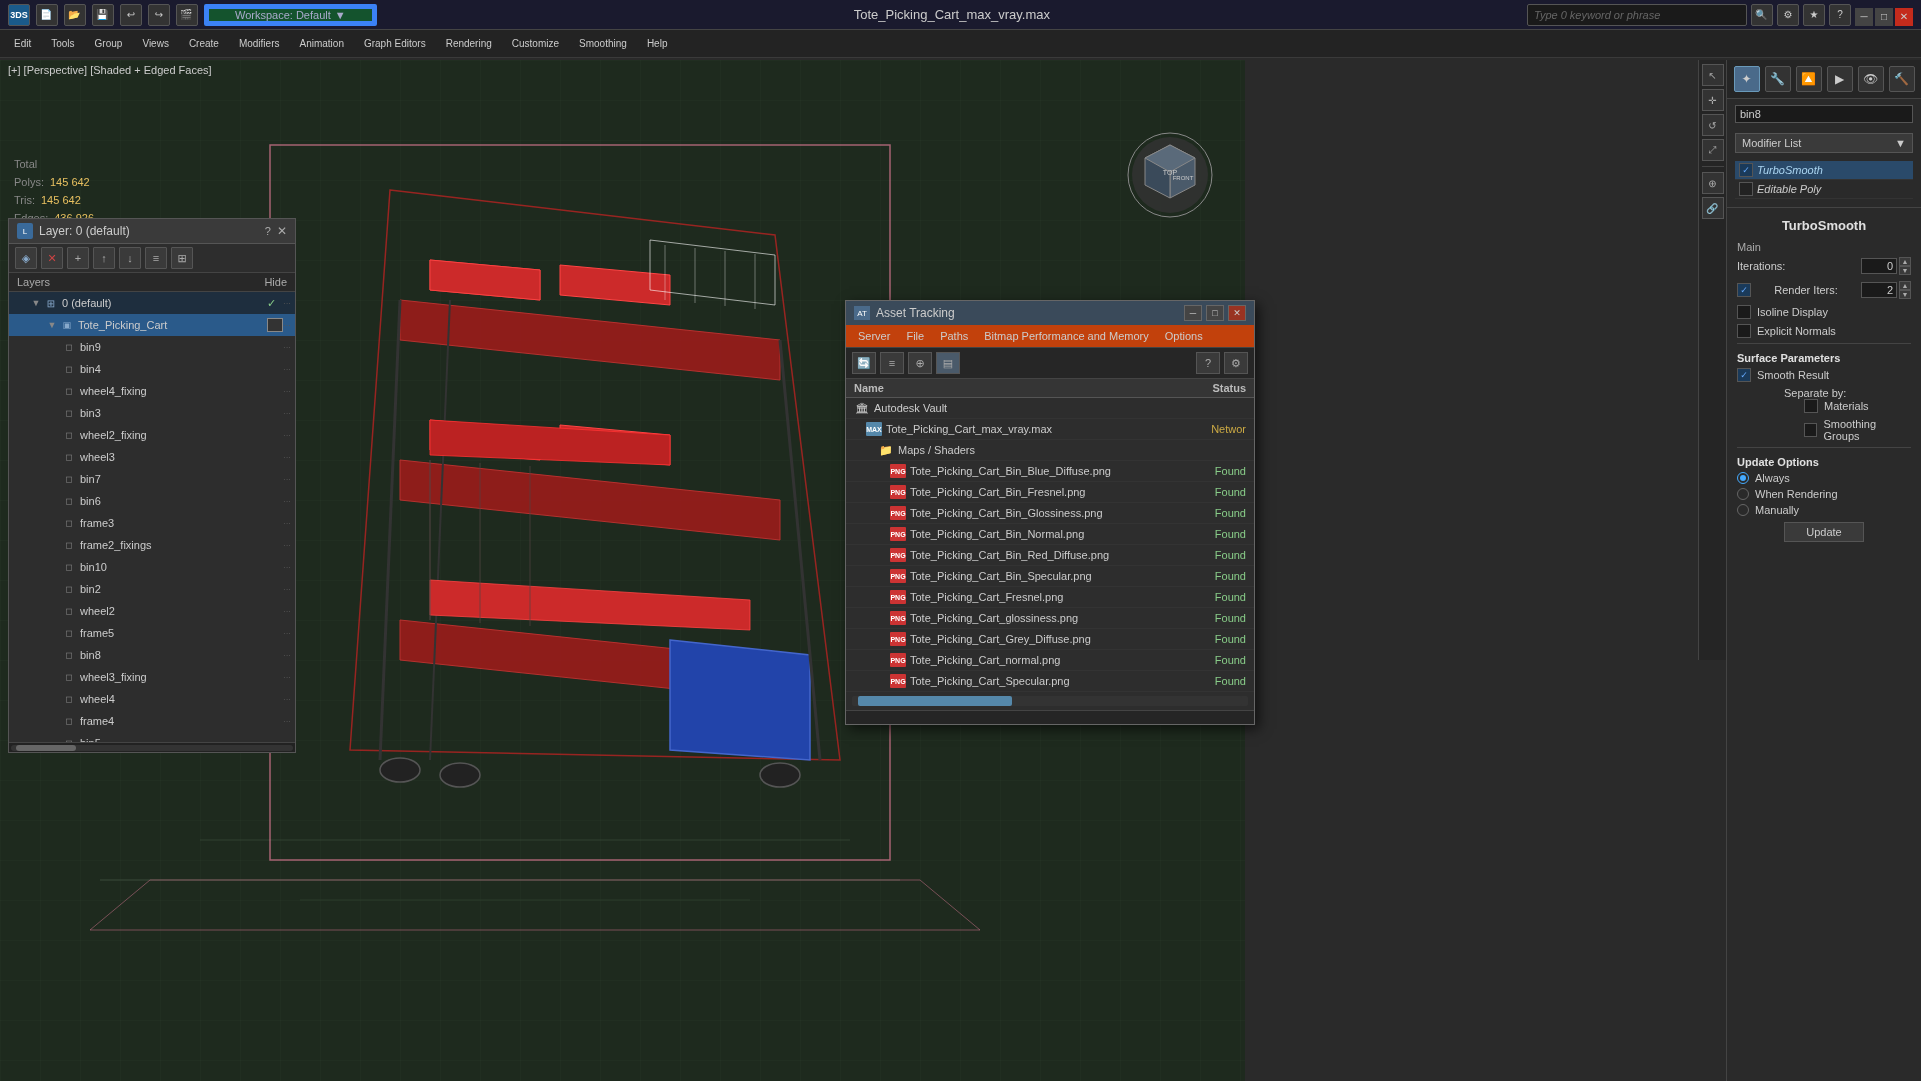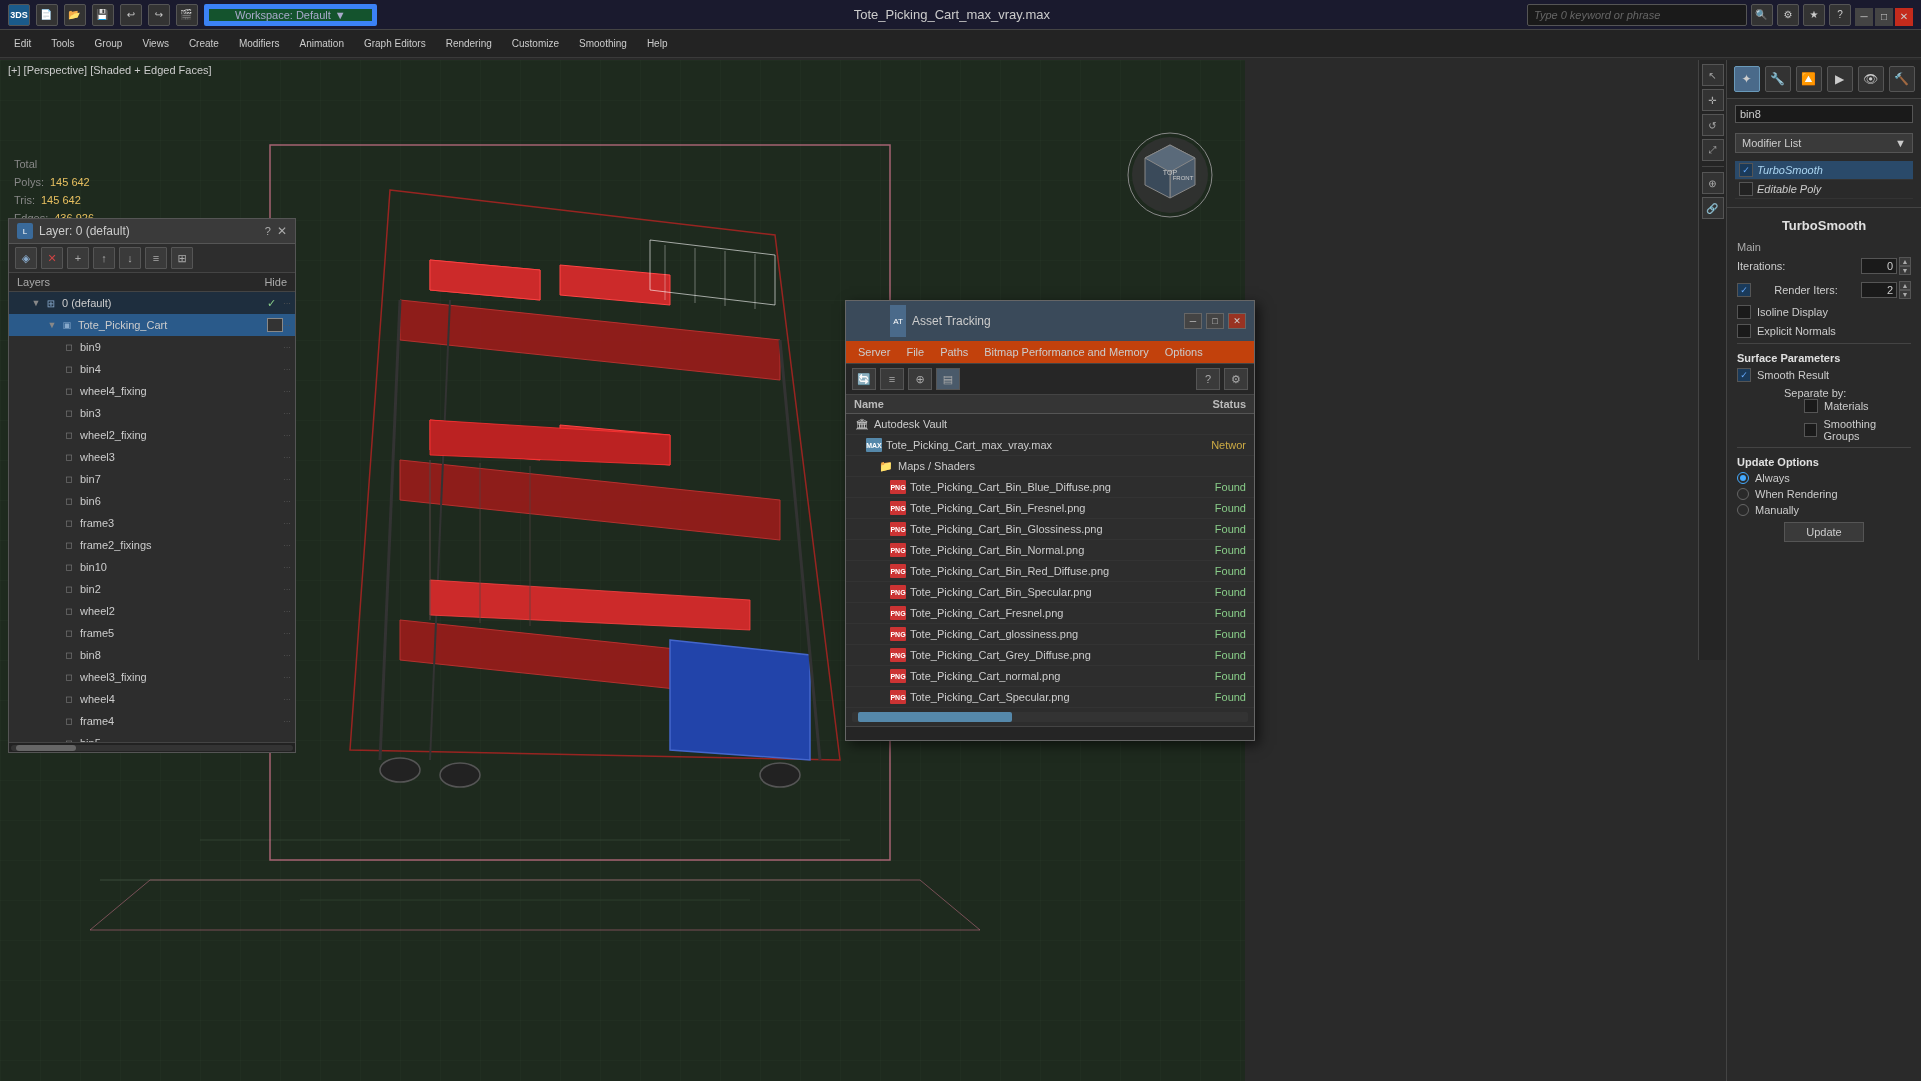--- a/index.html
+++ b/index.html
@@ -544,21 +544,21 @@
       <div class="ts-radio"></div>
       <span class="ts-radio-label">Manually</span>
     </div>
     <button class="ts-update-btn">Update</button>
   </div>
 </div>
 
 <div id="asset-tracking">
   <div id="at-titlebar">
     <div id="at-title">
-      <div style="width:16px;height:32px;background:#4a6a8a;display:flex;align-items:center;justify-content:center;font-size:8px;color:white;margin-left:36px;">AT</div>
+      <div style="width:16px;height:14px;background:#4a6a8a;display:flex;align-items:center;justify-content:center;font-size:8px;color:white;">AT</div>
       <span>Asset Tracking</span>
     </div>
     <div id="at-controls">
       <div class="at-ctrl">─</div>
       <div class="at-ctrl">□</div>
       <div class="at-ctrl close">✕</div>
     </div>
   </div>
   <div id="at-menubar">
     <span class="at-menu">Server</span>

